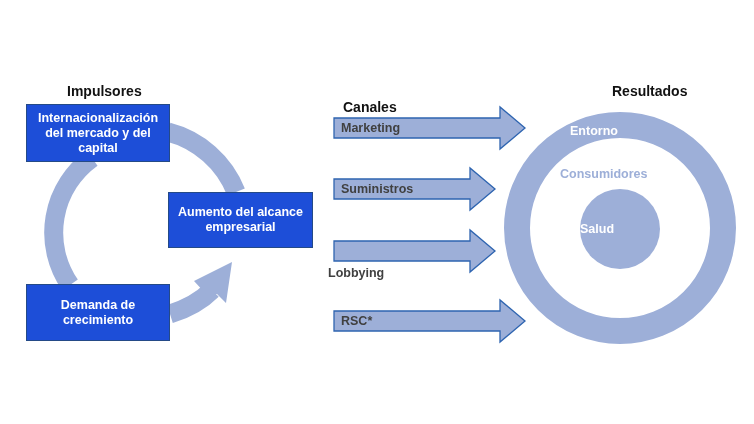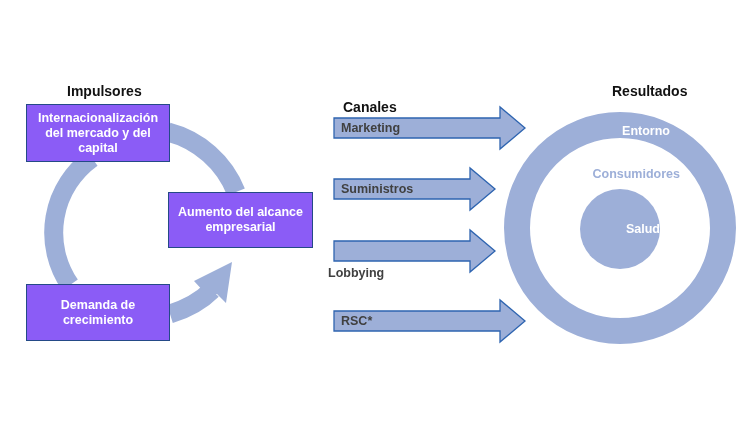--- a/index.html
+++ b/index.html
@@ -1,26 +1,26 @@
 <!DOCTYPE html>
 <html><head>
   <meta charset="utf-8">
   <style>
     html, body { margin: 0; padding: 0; background: #ffffff; }
     body { width: 754px; height: 424px; position: relative; overflow: hidden;
            font-family: "Liberation Sans", sans-serif; }
     .stage { position: absolute; left: 0; top: 0; width: 754px; height: 424px; }
     svg.diagram { position: absolute; left: 0; top: 0; }
     .hdr { position: absolute; font-size: 14px; font-weight: bold; color: #111; white-space: nowrap; }
-    .dbox { position: absolute; background: #8b5cf6; color: #fff; font-weight: bold;
+    .dbox { position: absolute; background: #1d4ed8; color: #fff; font-weight: bold;
             font-size: 12.5px; line-height: 15px; text-align: center;
             display: flex; align-items: center; justify-content: center;
             box-sizing: border-box; border: 1px solid #244a87; padding: 0 4px; }
     .chlabel { position: absolute; color: #404040; font-weight: bold; font-size: 12.5px; white-space: nowrap; }
-    .ringlabel { position: absolute; font-weight: bold; font-size: 12.5px; text-align: right; white-space: nowrap; }
+    .ringlabel { position: absolute; font-weight: bold; font-size: 12.5px; text-align: left; white-space: nowrap; }
   </style>
 </head>
 <body>
 
 <div class="stage">
 
   <svg class="diagram" width="754" height="424" viewBox="0 0 754 424">
 
     <g>
 

